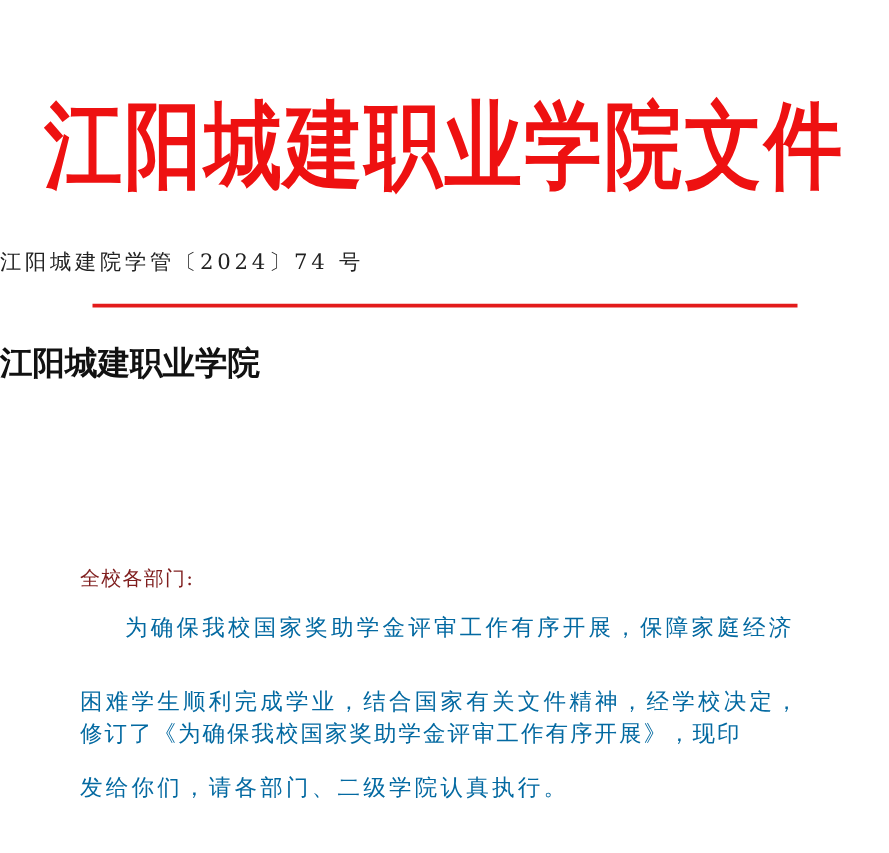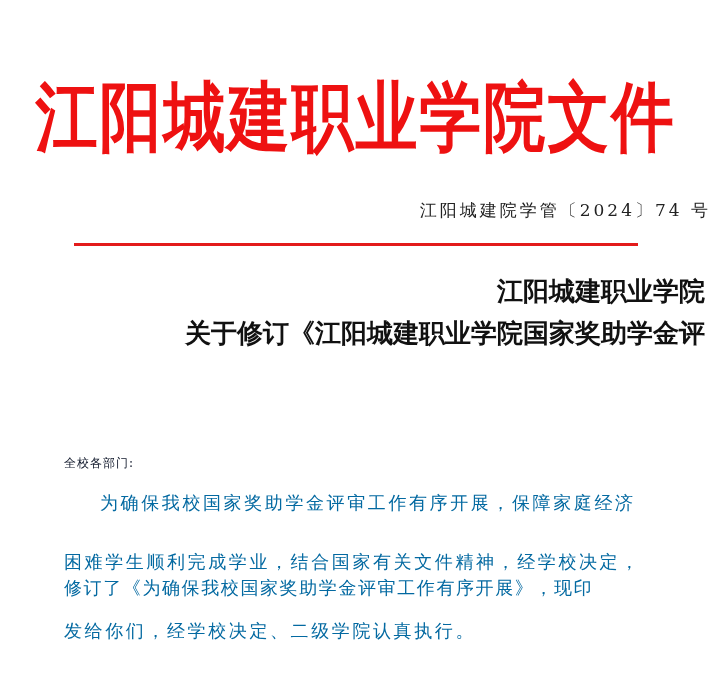--- a/index.html
+++ b/index.html
@@ -29,62 +29,61 @@
       color: #ee1111;
       transform: scaleY(1.22);
       transform-origin: center top;
       white-space: nowrap;
     }
     .doc-number {
       position: absolute;
       left: 0;
       top: 198px;
       width: 711px;
-      text-align: right;
+      text-align: left;
       font-family: "DejaVu Serif", "Liberation Serif", serif;
       font-size: 17px;
       line-height: 24px;
       letter-spacing: 3px;
       color: #222222;
       white-space: nowrap;
     }
     .red-rule {
       position: absolute;
       left: 74px;
       top: 243px;
       width: 564px;
       height: 3px;
       background: #e31b1b;
     }
     .title-block {
       position: absolute;
       left: 0;
       top: 270px;
       width: 665px;
-      text-align: right;
+      text-align: left;
       font-family: "DejaVu Serif", "Liberation Serif", serif;
       font-weight: bold;
       font-size: 26px;
       color: #111111;
-      padding-left: 40px;
     }
     .title-line {
       display: block;
       height: 42px;
       line-height: 42px;
       white-space: nowrap;
     }
     .salutation {
       position: absolute;
       left: 64px;
       top: 448px;
-      font-size: 12px;
+      font-size: 16px;
       line-height: 30px;
       white-space: nowrap;
-      color: #0f172a;
+      color: #7f1d1d;
       letter-spacing: 1px;
     }
     .body-line {
       position: absolute;
       font-size: 18px;
       line-height: 30px;
       white-space: nowrap;
       color: #0369a1;
       letter-spacing: 2.6px;
     }
@@ -95,26 +94,25 @@
 <div>
 
   <div class="masthead">江阳城建职业学院文件</div>
 
   <div class="doc-number">江阳城建院学管〔2024〕74 号</div>
 
   <div class="red-rule"></div>
 
   <div class="title-block">
     <span class="title-line">江阳城建职业学院</span>
-    <span class="title-line">关于修订《江阳城建职业学院国家奖助学金评</span>
   </div>
 
   <div class="salutation">全校各部门:</div>
 
   <div class="body-line" style="left:100px; top:488px;">为确保我校国家奖助学金评审工作有序开展，保障家庭经济</div>
 
   <div class="body-line" style="left:64px; top:531px;margin-top:16px;">困难学生顺利完成学业，结合国家有关文件精神，经学校决定，</div>
 
   <div class="body-line" style="left:64px; top:573px; letter-spacing:1.6px;">修订了《为确保我校国家奖助学金评审工作有序开展》，现印</div>
 
-  <div class="body-line" style="left:64px; top:616px;">发给你们，经学校决定、二级学院认真执行。</div>
+  <div class="body-line" style="left:64px; top:616px;">发给你们，请各部门、二级学院认真执行。</div>
 
 </div>
 
 </body></html>

